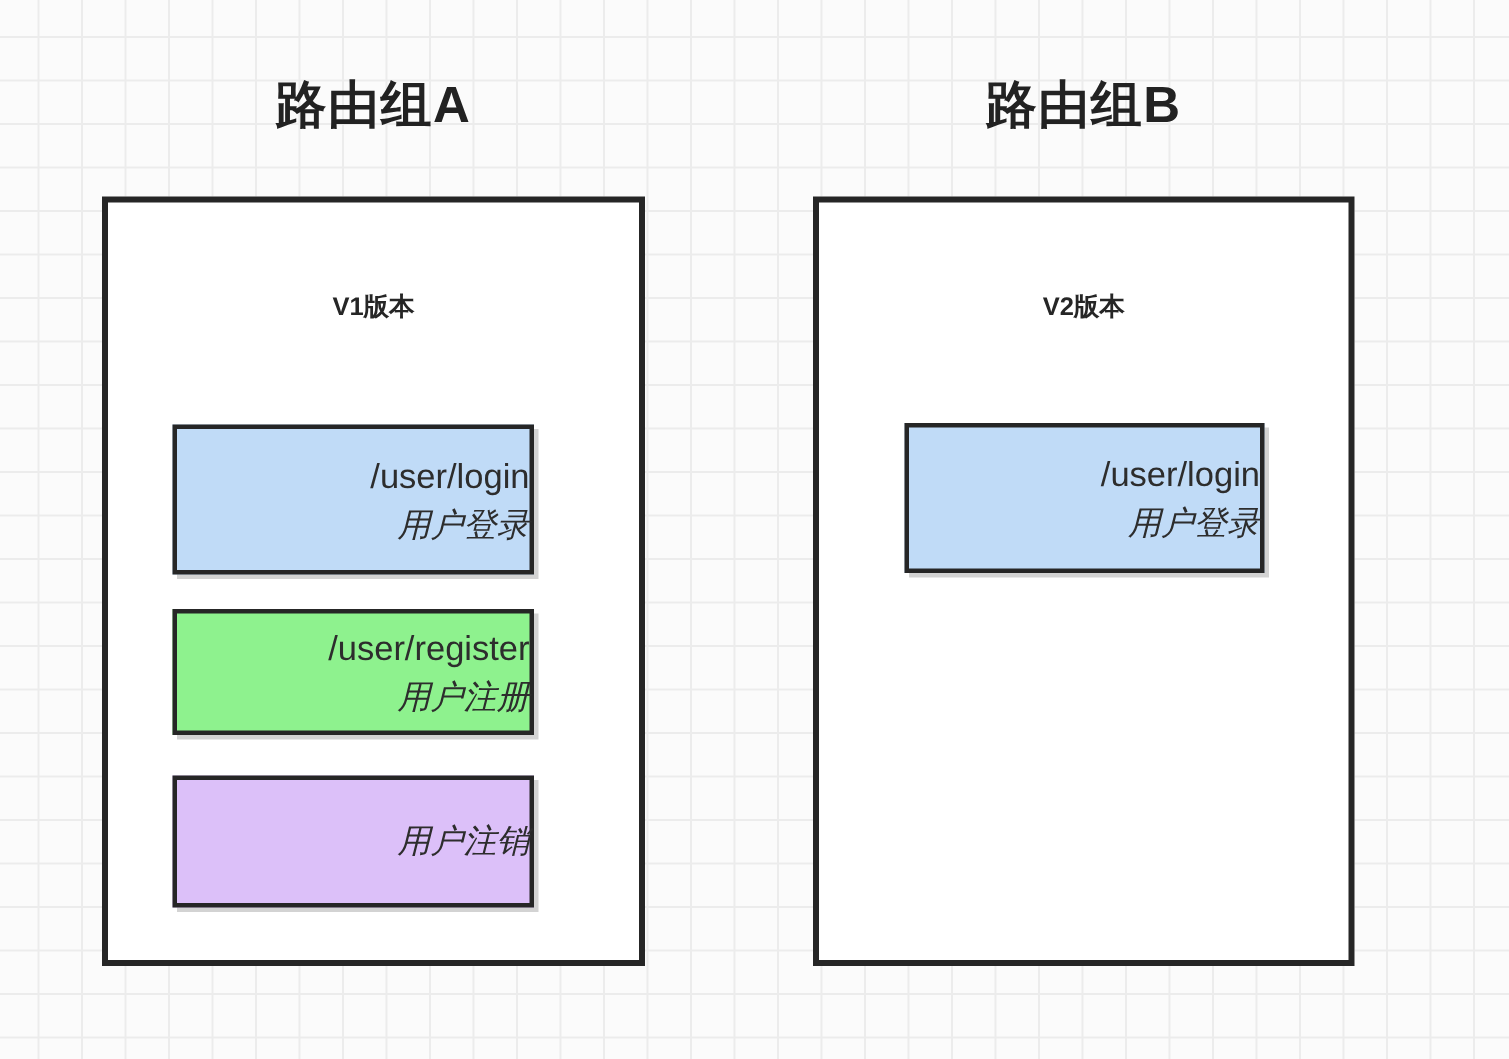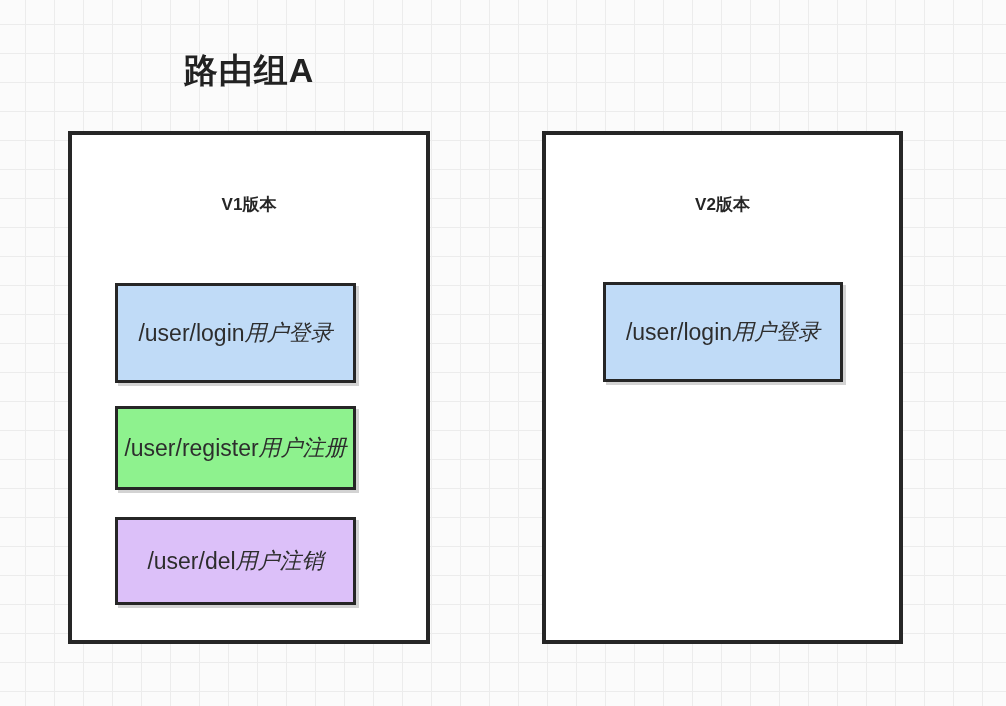--- a/index.html
+++ b/index.html
@@ -49,58 +49,58 @@
     font-size:17px;
     font-weight:600;
     color:#262626;
   }
   .route{
     position:absolute;
     box-sizing:border-box;
     border:3.5px solid #262626;
     box-shadow:3px 3px 0 rgba(130,130,130,0.35);
     display:flex;
-    flex-direction:row;
-    align-items:center;
+    flex-direction:column;
+    align-items:flex-end;
     justify-content:center;
     text-align:center;
     color:#2d2d2d;
   }
   .route-path{font-size:23px;line-height:33px;}
   .route-label{font-size:22px;line-height:32px;font-style:italic;}
   
   .route-a0{left:43px;top:148px;width:241px;height:100px;}
   .route-a1{left:43px;top:271px;width:241px;height:84px;}
   .route-a2{left:43px;top:382px;width:241px;height:88px;}
   
   .route-b0{left:57px;top:147px;width:240px;height:100px;}
   .route-b1{left:62px;top:326px;width:239px;height:87px;}
 </style>
 </head>
 <body>
 
 <div class="page" style="background-color: rgb(251, 251, 251);">
 
   <div class="group-title title-a">路由组A</div>
+  <div class="group-title title-b">路由组B</div>
 
   <div class="group-box group-a">
     <div class="version">V1版本</div>
 
     <div class="route route-a0" style="background-color: rgb(192, 219, 247);">
       <div class="route-path">/user/login</div>
       <div class="route-label">用户登录</div>
     </div>
 
     <div class="route route-a1" style="background-color: rgb(142, 242, 142);">
       <div class="route-path">/user/register</div>
       <div class="route-label">用户注册</div>
     </div>
 
     <div class="route route-a2" style="background-color: rgb(220, 192, 249);">
-      <div class="route-path">/user/del</div>
       <div class="route-label">用户注销</div>
     </div>
   </div>
 
   <div class="group-box group-b">
     <div class="version">V2版本</div>
 
     <div class="route route-b0" style="background-color: rgb(192, 219, 247);">
       <div class="route-path">/user/login</div>
       <div class="route-label">用户登录</div>

